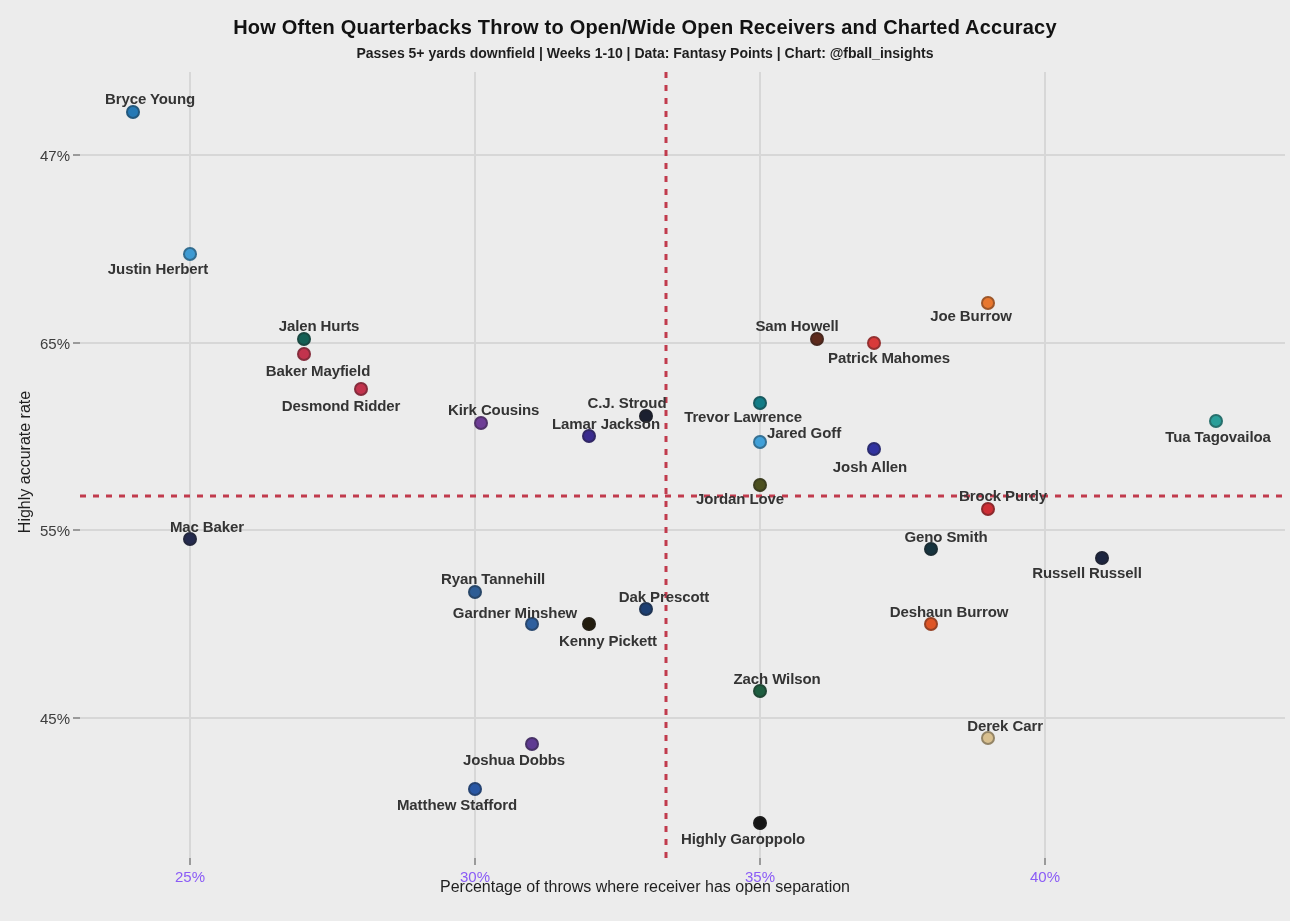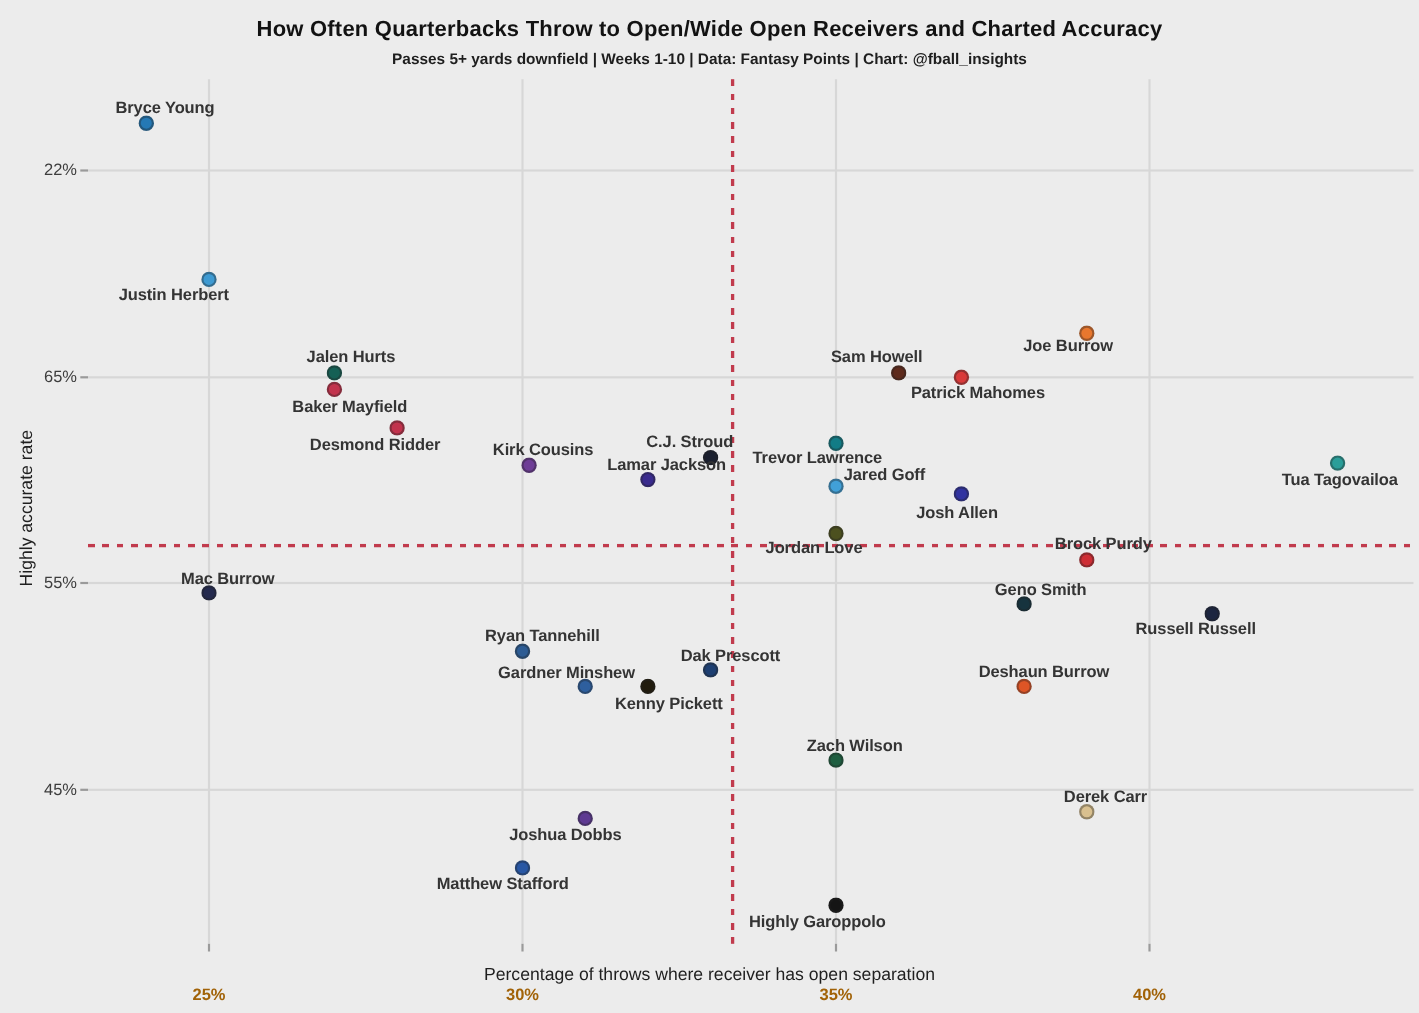--- a/index.html
+++ b/index.html
@@ -49,23 +49,22 @@
     transform: translateX(-1px);
   }
   .tick-y {
     position: absolute; right: 100%;
     height: 2px; width: 7px; background: #9a9a9a;
     transform: translateY(-1px);
   }
   .tick-label-x {
     position: absolute; top: calc(100% + 10px);
     transform: translateX(-50%);
-    font-size: 15px; font-weight: 700; color: #a16207;
-    white-space: nowrap;
-    margin-top: 28px;
+    font-size: 15px; font-weight: 400; color: #8b5cf6;
+    white-space: nowrap;
   }
   .tick-label-y {
     position: absolute; right: calc(100% + 10px);
     transform: translateY(-50%);
     font-size: 15px; font-weight: 500; color: #3d3d3d;
     white-space: nowrap;
   }
   .ref-line-v {
     position: absolute; top: 0; height: 100%; width: 3px;
     transform: translateX(-1.5px);
@@ -132,21 +131,21 @@
       <div class="tick-y" style="top: 82.1326%;"></div>
       <div class="tick-label-y" style="top: 82.1326%;">45%</div>
       <div class="gridline-h" style="top: 58.2777%; background: rgb(215, 215, 215);"></div>
       <div class="tick-y" style="top: 58.2777%;"></div>
       <div class="tick-label-y" style="top: 58.2777%;">55%</div>
       <div class="gridline-h" style="top: 34.4227%; background: rgb(215, 215, 215);"></div>
       <div class="tick-y" style="top: 34.4227%;"></div>
       <div class="tick-label-y" style="top: 34.4227%;">65%</div>
       <div class="gridline-h" style="top: 10.5677%; background: rgb(215, 215, 215);"></div>
       <div class="tick-y" style="top: 10.5677%;"></div>
-      <div class="tick-label-y" style="top: 10.5677%;">22%</div>
+      <div class="tick-label-y" style="top: 10.5677%;">47%</div>
       <div class="ref-line-v" style="left: 48.6282%; background: repeating-linear-gradient(rgb(193, 59, 77) 0px, rgb(193, 59, 77) 6px, transparent 6px, transparent 13px);"></div>
       <div class="ref-line-h" style="top: 53.9838%; background: repeating-linear-gradient(90deg, rgb(193, 59, 77) 0px, rgb(193, 59, 77) 6px, transparent 6px, transparent 13px);"></div>
       <div class="data-point" style="left: 4.39924%; top: 5.08111%; background: rgb(37, 121, 181);"></div>
       <div class="point-label" style="left: calc(4.39924% + 17px); top: calc(5.08111% - 14px);">Bryce Young</div>
       <div class="data-point" style="left: 9.12961%; top: 23.2109%; background: rgb(62, 154, 210);"></div>
       <div class="point-label" style="left: calc(9.12961% - 32px); top: calc(23.2109% + 14px);">Justin Herbert</div>
       <div class="data-point" style="left: 18.5904%; top: 33.9456%; background: rgb(21, 96, 85);"></div>
       <div class="point-label" style="left: calc(18.5904% + 15px); top: calc(33.9456% - 14px);">Jalen Hurts</div>
       <div class="data-point" style="left: 18.5904%; top: 35.854%; background: rgb(194, 51, 77);"></div>
       <div class="point-label" style="left: calc(18.5904% + 14px); top: calc(35.854% + 16px);">Baker Mayfield</div>
@@ -176,21 +175,21 @@
       <div class="point-label" style="left: calc(94.2763% + 2px); top: calc(44.4418% + 15px);">Tua Tagovailoa</div>
       <div class="data-point" style="left: 75.3548%; top: 55.6536%; background: rgb(206, 46, 53);"></div>
       <div class="point-label" style="left: calc(75.3548% + 15px); top: calc(55.6536% - 14px);">Brock Purdy</div>
       <div class="data-point" style="left: 70.6244%; top: 60.6632%; background: rgb(22, 51, 62);"></div>
       <div class="point-label" style="left: calc(70.6244% + 15px); top: calc(60.6632% - 13px);">Geno Smith</div>
       <div class="data-point" style="left: 84.8155%; top: 61.8559%; background: rgb(28, 37, 64);"></div>
       <div class="point-label" style="left: calc(84.8155% - 15px); top: calc(61.8559% + 14px);">Russell Russell</div>
       <div class="data-point" style="left: 70.6244%; top: 70.2052%; background: rgb(222, 85, 38);"></div>
       <div class="point-label" style="left: calc(70.6244% + 18px); top: calc(70.2052% - 13px);">Deshaun Burrow</div>
       <div class="data-point" style="left: 9.12961%; top: 59.4704%; background: rgb(36, 42, 78);"></div>
-      <div class="point-label" style="left: calc(9.12961% + 17px); top: calc(59.4704% - 13px);">Mac Burrow</div>
+      <div class="point-label" style="left: calc(9.12961% + 17px); top: calc(59.4704% - 13px);">Mac Baker</div>
       <div class="data-point" style="left: 32.7815%; top: 66.1498%; background: rgb(45, 92, 148);"></div>
       <div class="point-label" style="left: calc(32.7815% + 18px); top: calc(66.1498% - 14px);">Ryan Tannehill</div>
       <div class="data-point" style="left: 37.5118%; top: 70.2052%; background: rgb(46, 95, 158);"></div>
       <div class="point-label" style="left: calc(37.5118% - 17px); top: calc(70.2052% - 12px);">Gardner Minshew</div>
       <div class="data-point" style="left: 42.2422%; top: 70.2052%; background: rgb(34, 28, 14);"></div>
       <div class="point-label" style="left: calc(42.2422% + 19px); top: calc(70.2052% + 16px);">Kenny Pickett</div>
       <div class="data-point" style="left: 46.9726%; top: 68.2968%; background: rgb(29, 63, 114);"></div>
       <div class="point-label" style="left: calc(46.9726% + 18px); top: calc(68.2968% - 13px);">Dak Prescott</div>
       <div class="data-point" style="left: 56.4333%; top: 78.7929%; background: rgb(30, 94, 64);"></div>
       <div class="point-label" style="left: calc(56.4333% + 17px); top: calc(78.7929% - 13px);">Zach Wilson</div>

